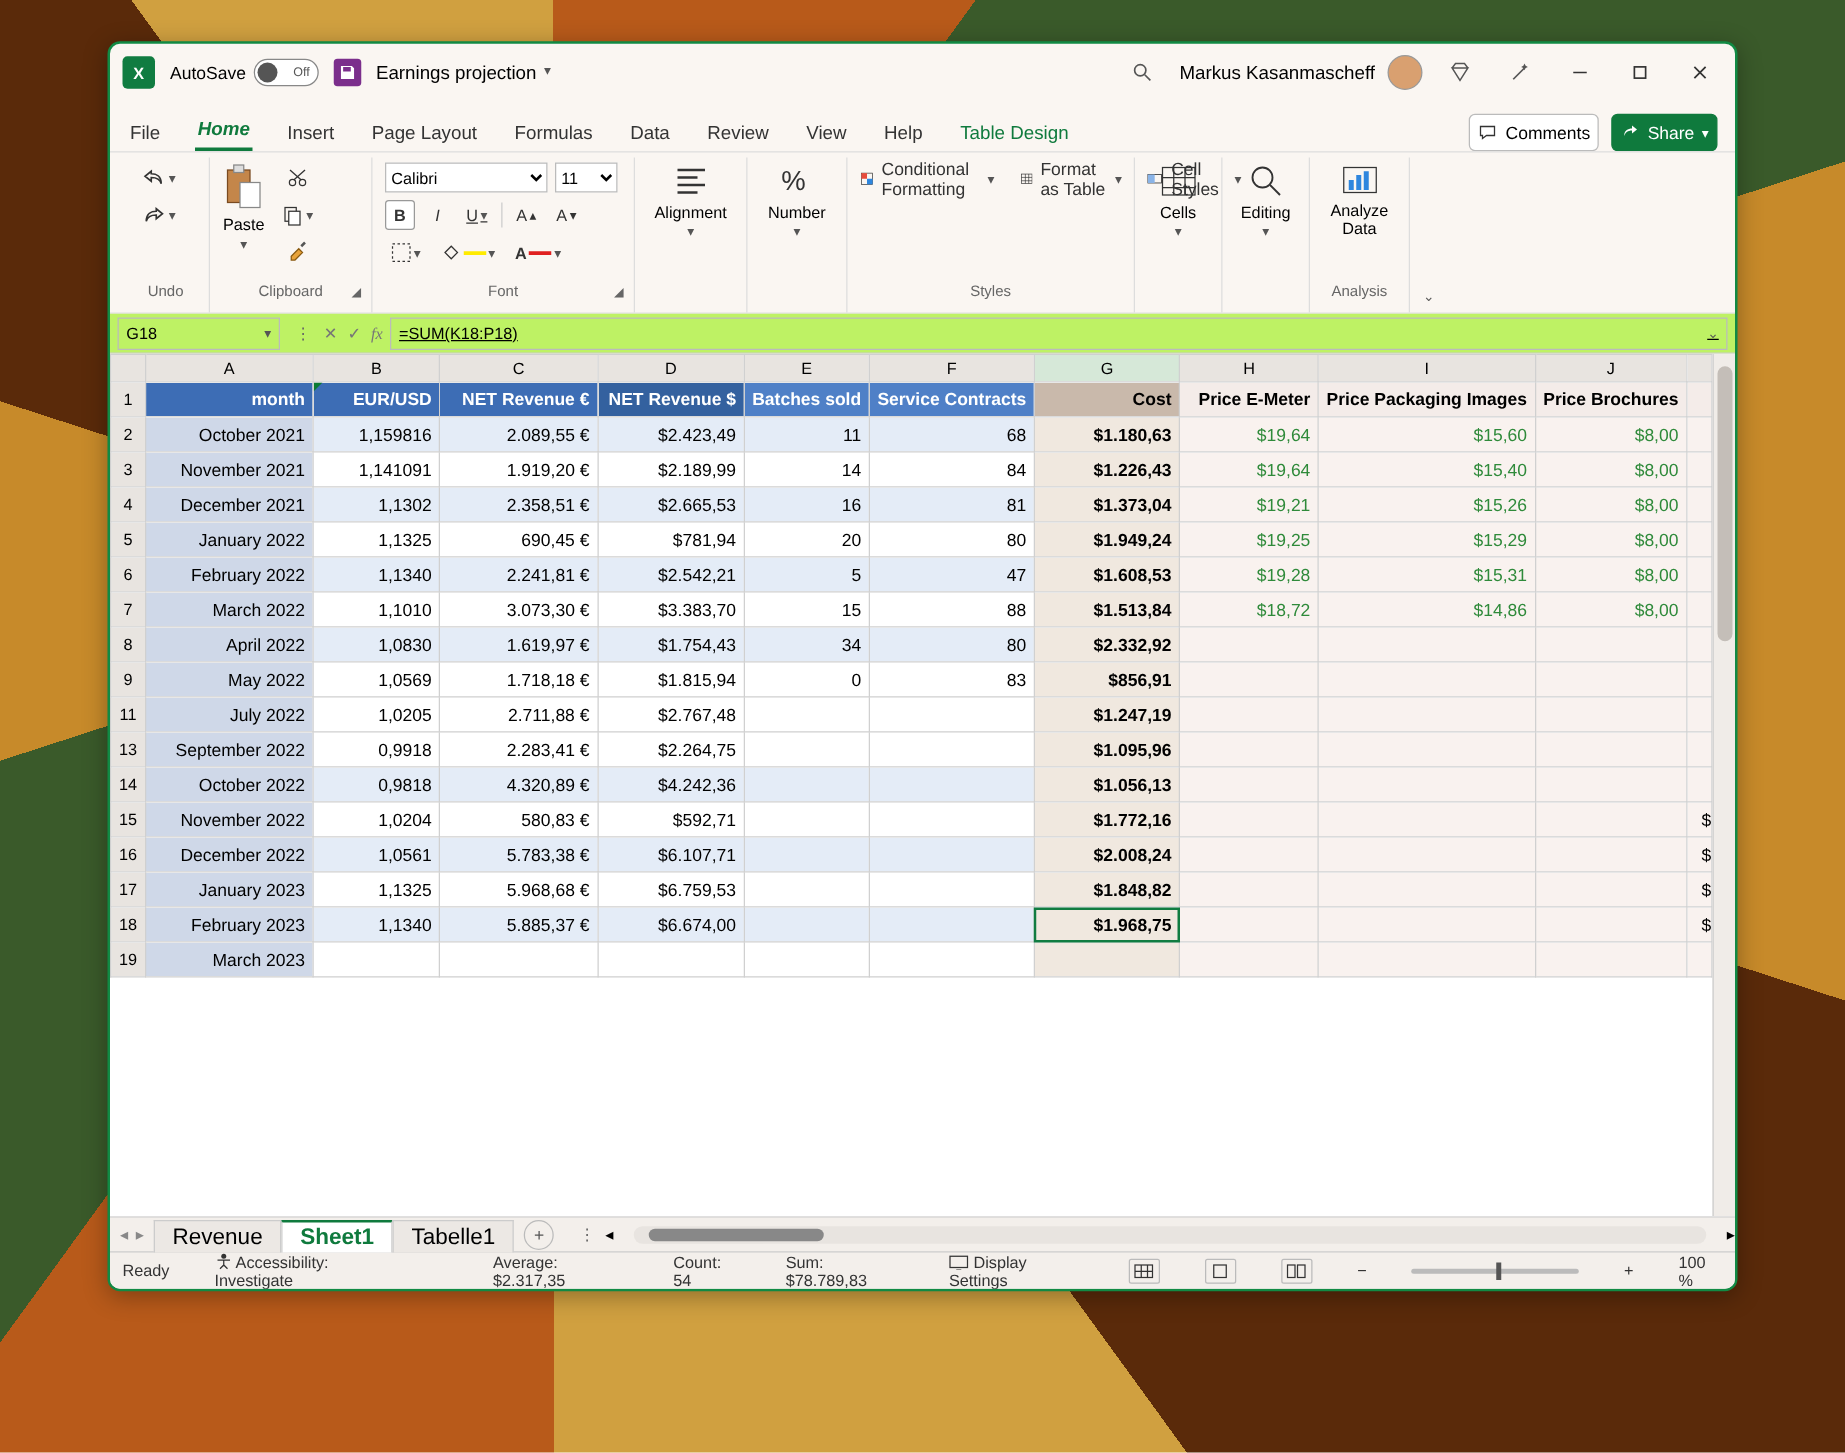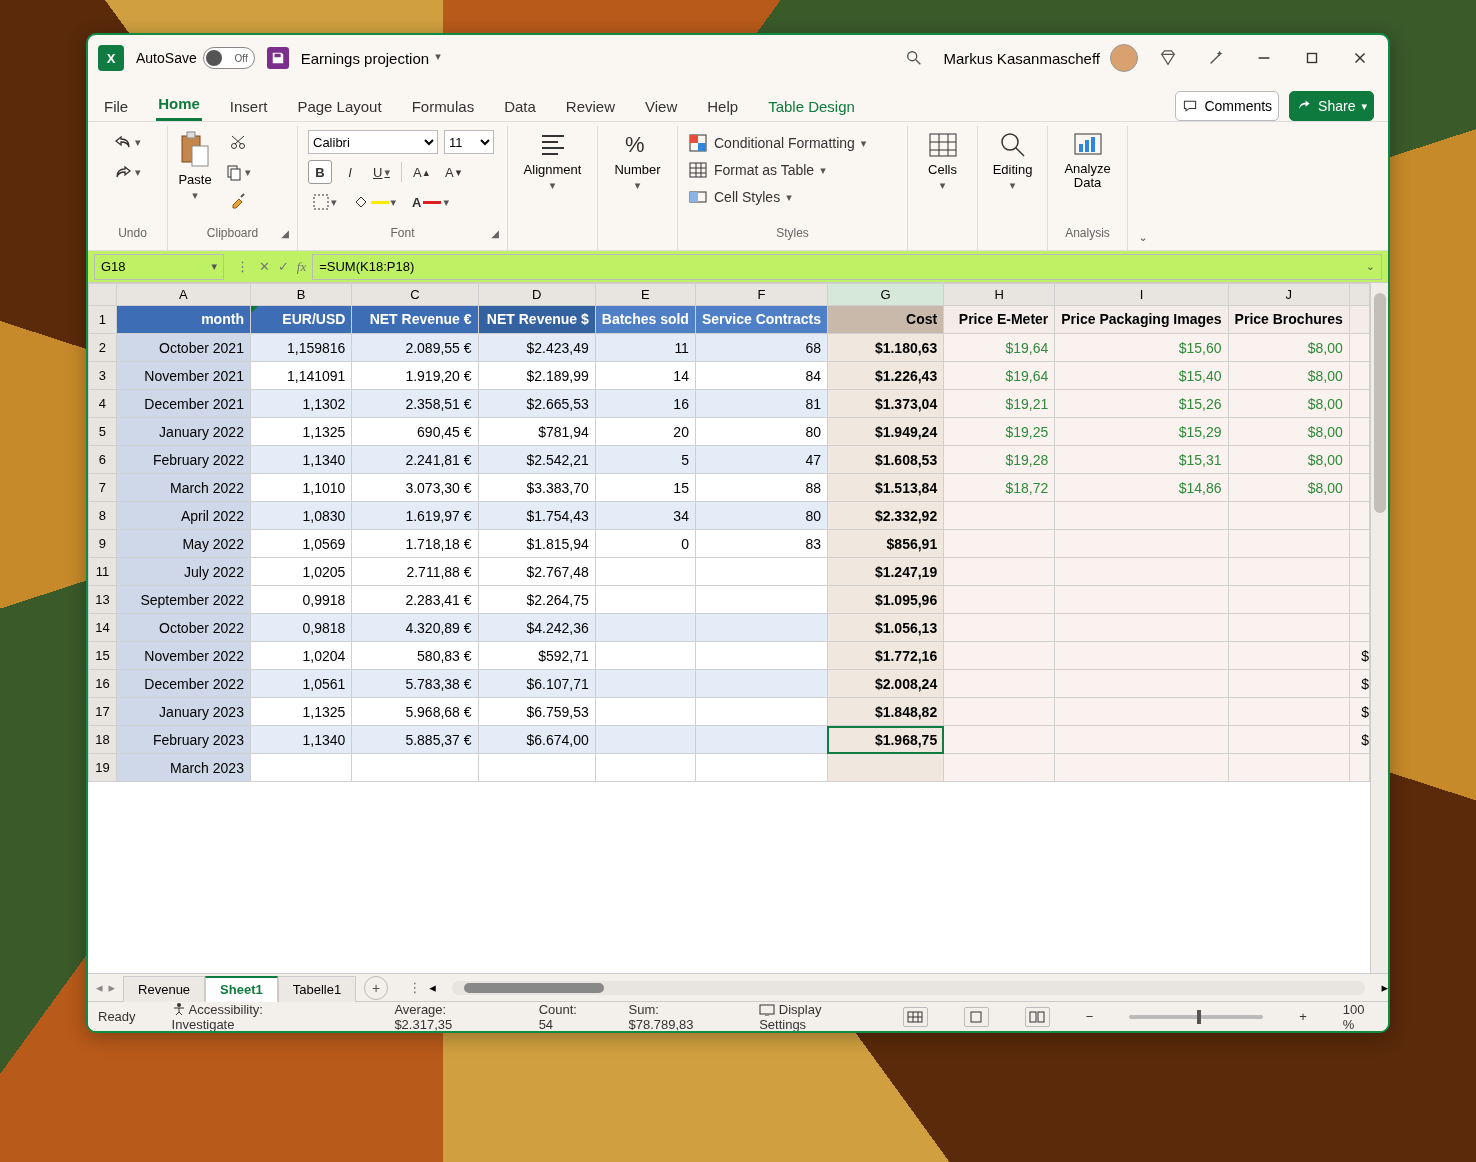--- a/index.html
+++ b/index.html
@@ -26,21 +26,21 @@
   .doc-title{display:flex;gap:6px;font-size:15px;}
   .chev{font-size:11px;color:#555;}
   .tb-spring{flex:1;}
   .tb-btn{width:36px;height:36px;display:flex;align-items:center;justify-content:center;border-radius:4px;color:#333;}
   .tb-btn svg{width:18px;height:18px;}
   .user{display:flex;align-items:center;gap:10px;font-size:15px;}
   .avatar{width:28px;height:28px;border-radius:50%;background:#d9a070;border:1px solid #999;}
   
   .tabs{height:40px;display:flex;align-items:flex-end;padding:0 14px;gap:26px;}
   .tab{font-size:15px;color:#333;padding:6px 2px;user-select:none;}
-  .tab.active{color:#0f7a3d;border-bottom:3px solid #0f7a3d;font-weight:600;}
+  .tab.active{color:#0f7a3d;border-bottom:3px solid #0f7a3d;font-weight:600;font-style:italic;}
   .tab-right{margin-left:auto;display:flex;gap:10px;align-items:center;}
   .btn{height:30px;display:flex;align-items:center;gap:6px;padding:0 6px;border:1px solid #bbb;border-radius:5px;background:#fff;font-size:14px;}
   .btn.green{background:#0f7a3d;color:#fff;border-color:#0f7a3d;}
   
   .ribbon{height:130px;border-top:1px solid #ddd;border-bottom:1px solid #ddd;background:#faf6f2;display:flex;padding:4px 10px 0 10px;}
   .group{border-right:1px solid #ddd;padding:4px 10px;display:flex;flex-direction:column;justify-content:space-between;}
   .group:last-child{border-right:none;}
   .group-body{display:flex;gap:8px;align-items:flex-start;}
   .group-label{height:20px;text-align:center;font-size:12px;color:#666;position:relative;}
   .launcher{position:absolute;right:-2px;top:2px;font-size:10px;color:#666;}
@@ -51,21 +51,21 @@
   .ribbon-btn.bold-active{border-color:#999;background:#fff;font-weight:700;}
   .color-strip{width:18px;height:3px;}
   .style-row{display:flex;align-items:center;gap:6px;font-size:14px;color:#333;height:26px;}
   .style-row .sic{width:20px;height:20px;}
   .ribbon-collapse{width:30px;display:flex;align-items:flex-end;justify-content:center;padding-bottom:6px;}
   
   .fbar{height:32px;border-bottom:1px solid #ccc;display:flex;align-items:center;background:#bef264;}
   .namebox{width:130px;height:26px;margin:0 6px;border:1px solid #bbb;display:flex;align-items:center;padding:0 6px;justify-content:space-between;}
   .fbar-icons{display:flex;gap:8px;padding:0 6px;color:#777;}
   .fx{font-style:italic;font-family:serif;}
-  .formula-input{flex:1;height:26px;border:1px solid #bbb;margin-right:6px;padding:0 6px;display:flex;align-items:center;justify-content:space-between;}
+  .formula-input{flex:1;height:26px;border:1px solid #bbb;margin-right:6px;padding:0 6px;display:flex;align-items:center;justify-content:space-between;text-decoration:underline;}
   
   .grid-wrap{flex:1;display:flex;overflow:hidden;position:relative;background:#fff;}
   .grid{flex:1;overflow:hidden;}
   table.sheet{border-collapse:collapse;table-layout:fixed;}
   table.sheet th, table.sheet td{border:1px solid #d0d0d0;height:28px;font-size:14px;padding:0 6px;text-align:right;white-space:nowrap;overflow:hidden;}
   table.sheet thead th{background:#e8e4e0;font-weight:400;text-align:center;height:22px;font-size:13px;}
   table.sheet .rowhdr{width:28px;text-align:center;background:#e8e4e0;font-weight:400;font-size:13px;}
   
   .hdr td{height:92px;text-align:center;font-weight:700;font-size:15px;vertical-align:middle;white-space:normal;line-height:1.2;}
   .blue-dark{background:#3d6db5;color:#fff;}
@@ -82,21 +82,21 @@
   .col-h.empty,.col-i.empty,.col-j.empty,.col-k.empty{color:#000;}
   .sel-cell{outline:2px solid #107c41;outline-offset:-2px;}
   .colsel{background:#d6e8d8 !important;}
   .greentri{position:relative;}
   .greentri::before{content:"";position:absolute;left:0;top:0;border-top:7px solid #0a7a33;border-right:7px solid transparent;}
   .vscroll{width:18px;background:#f0ece8;border-left:1px solid #ccc;position:relative;}
   .vscroll .thumb{position:absolute;left:3px;top:10px;height:220px;width:12px;background:#c4beb8;border-radius:6px;}
   
   .sheetbar{height:28px;border-top:1px solid #ccc;background:#f3efeb;display:flex;align-items:center;}
   .sheet-nav{display:flex;gap:6px;padding:0 8px;color:#888;}
-  .sheet-tab{height:26px;padding:0 14px;display:flex;align-items:center;font-size:13px;border:1px solid #ccc;border-bottom:none;background:#ece8e4;border-radius:0 0 0 0;position:relative;top:1px;}
+  .sheet-tab{height:26px;padding:0 14px;display:flex;align-items:center;font-size:18px;border:1px solid #ccc;border-bottom:none;background:#ece8e4;border-radius:0 0 0 0;position:relative;top:1px;}
   .sheet-tab.active{background:#fff;color:#0f7a3d;font-weight:600;border-top:2px solid #0f7a3d;}
   .sheet-add{width:24px;height:24px;border:1px solid #bbb;border-radius:50%;margin-left:8px;display:flex;align-items:center;justify-content:center;font-size:14px;color:#555;}
   .hscroll-area{flex:1;display:flex;align-items:center;margin-left:20px;gap:6px;}
   .hscroll{flex:1;height:14px;background:#e8e4e0;border-radius:7px;position:relative;margin:0 10px;}
   .hscroll .thumb{position:absolute;left:12px;top:2px;height:10px;width:140px;background:#888;border-radius:5px;}
   
   .status{height:30px;border-top:1px solid #ccc;background:#f3efeb;display:flex;align-items:center;padding:0 10px;gap:36px;font-size:13px;color:#333;}
   .status .spring{flex:1;}
   .viewbtn{width:26px;height:20px;border:1px solid #bbb;display:flex;align-items:center;justify-content:center;border-radius:2px;}
   .zoom-slider{width:140px;height:4px;background:#bbb;position:relative;border-radius:2px;}
@@ -308,21 +308,21 @@
           <svg width="34" height="30" viewBox="0 0 34 30">
               <text x="4" y="22" font-size="22" fill="#333">%</text>
             </svg>
           <span>Number</span>
             <span class="chev">▾</span>
         </div>
       </div>
       <div class="group-label"></div>
     </div>
     <div class="group" style="width:230px">
-      <div class="group-body" style="flex-direction:column;gap:1px;width:100%">
+      <div class="group-body" style="flex-direction:row;gap:20px;width:100%">
         <div class="style-row">
             <svg class="sic" viewBox="0 0 20 20">
               <rect x="2" y="2" width="16" height="16" fill="none" stroke="#333"></rect>
               <rect x="2" y="2" width="8" height="8" fill="#e74c3c"></rect>
               <rect x="10" y="10" width="8" height="8" fill="#2e86de"></rect>
             </svg>
             <span>Conditional Formatting</span>
             <span class="chev">▾</span>
           </div>
         <div class="style-row">

